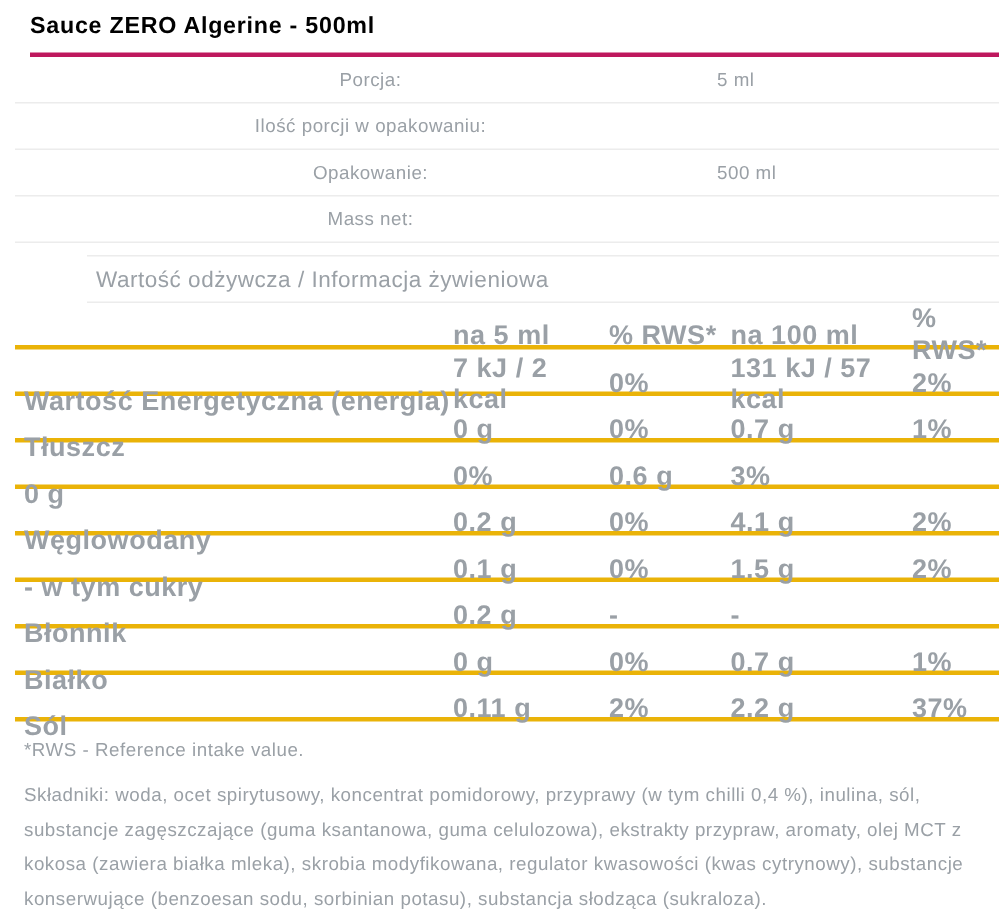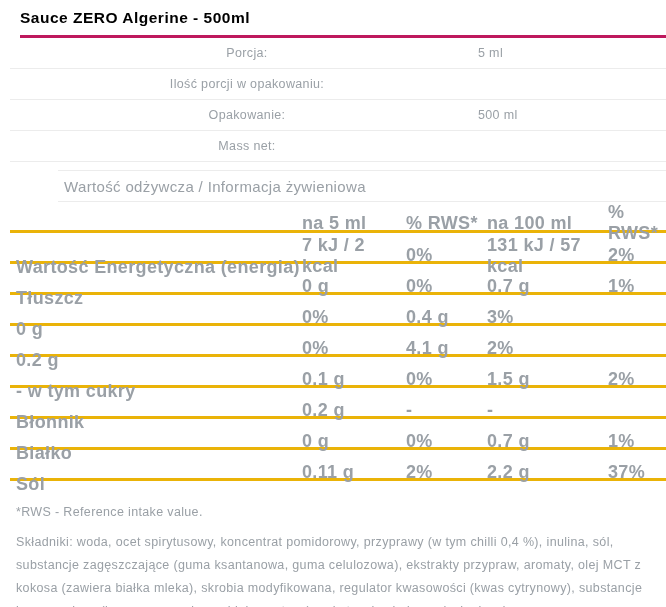--- a/index.html
+++ b/index.html
@@ -51,21 +51,21 @@
     grid-template-columns: 292px 104px 81px 121px 1fr;
     height: 31px;
     align-items: center;
     border-bottom: 3px solid #eab308;
     font-size: 18px;
     letter-spacing: 0.35px;
     font-weight: bold;
   }
   .nut-row > span:first-child { padding-left: 6px; margin-top: 24px; }
   .footnote {
-    margin-top: 24px;
+    margin-top: 12px;
     padding-left: 6px;
     font-size: 12.5px;
     letter-spacing: 0.35px;
   }
   .ingredients {
     margin-top: 12px;
     padding-left: 6px;
     padding-right: 2px;
     font-size: 12.5px;
     line-height: 23px;
@@ -116,24 +116,25 @@
   <div class="nut-row">
     <span>Tłuszcz</span>
     <span>0 g</span>
     <span>0%</span>
     <span>0.7 g</span>
     <span>1%</span>
   </div>
   <div class="nut-row">
     <span>0 g</span>
     <span>0%</span>
-    <span>0.4 g</span>
+    <span>0.6 g</span>
     <span>3%</span>
   </div>
   <div class="nut-row">
+    <span>Węglowodany</span>
     <span>0.2 g</span>
     <span>0%</span>
     <span>4.1 g</span>
     <span>2%</span>
   </div>
   <div class="nut-row">
     <span>- w tym cukry</span>
     <span>0.1 g</span>
     <span>0%</span>
     <span>1.5 g</span>

